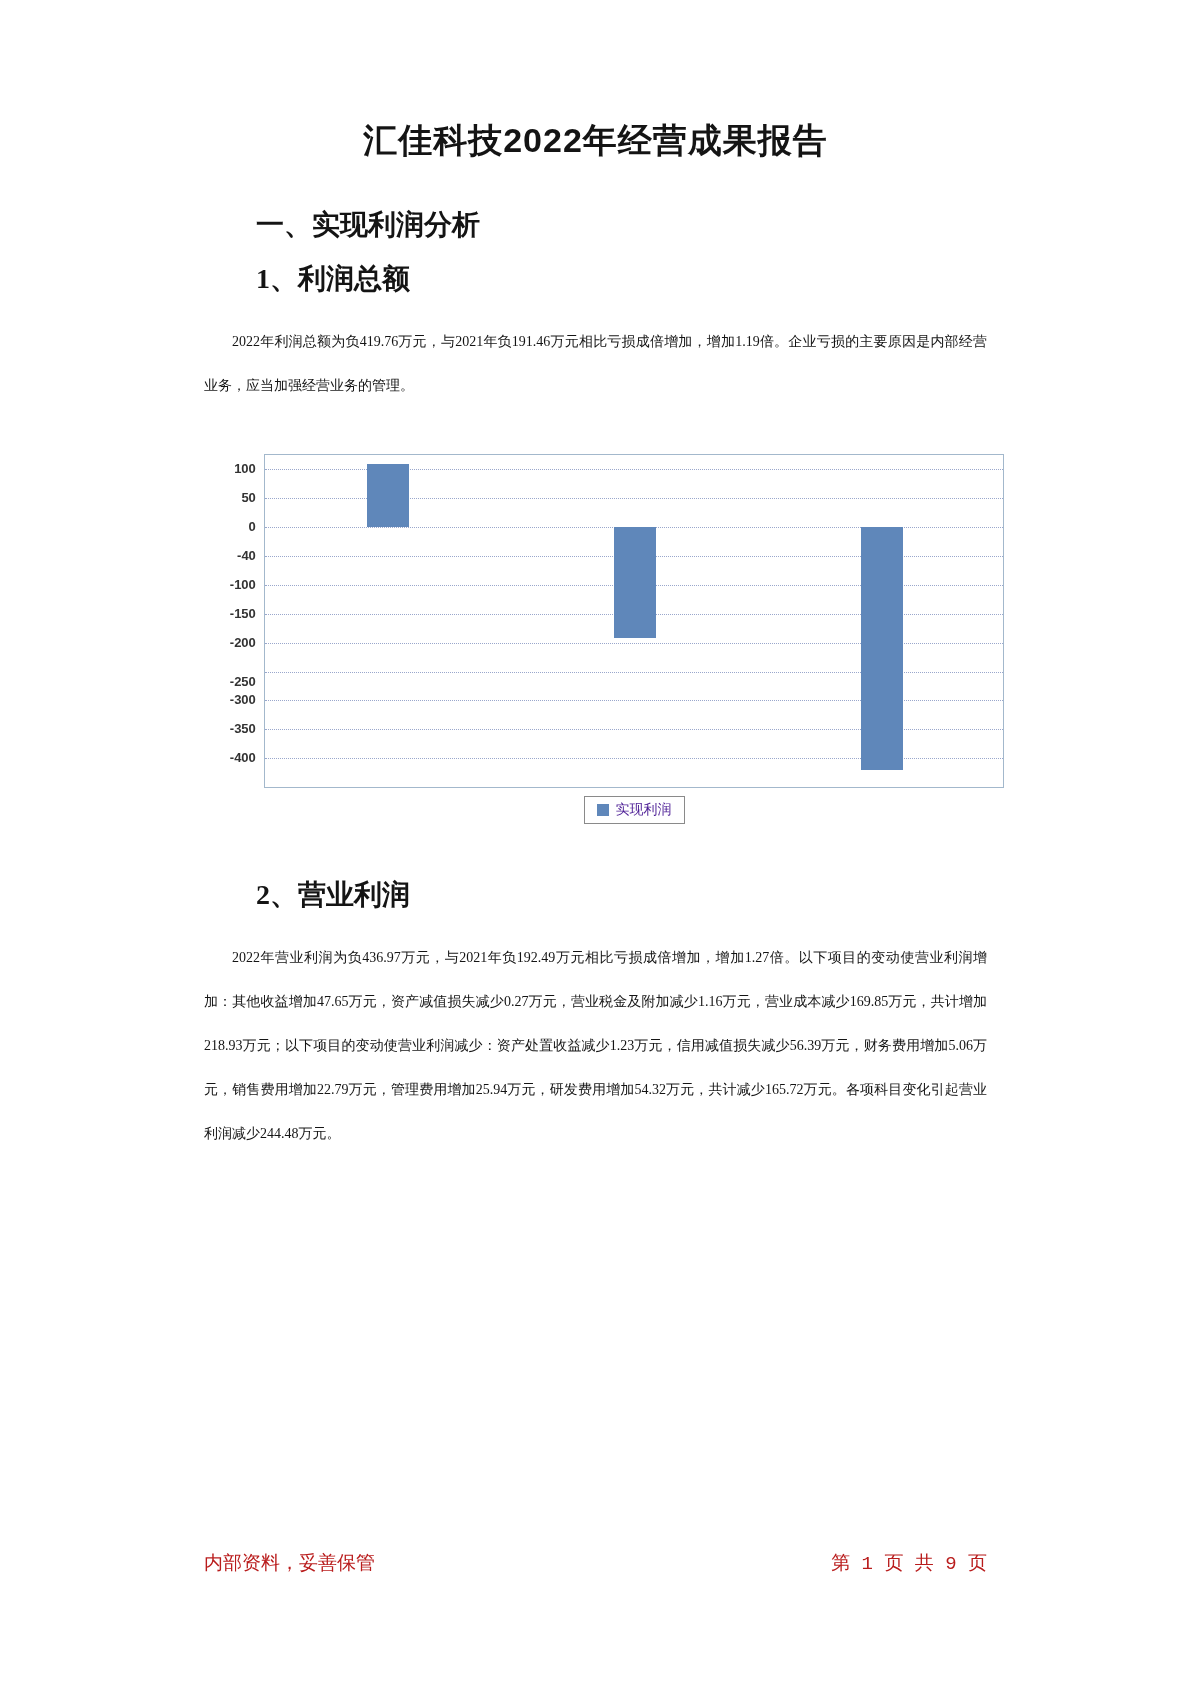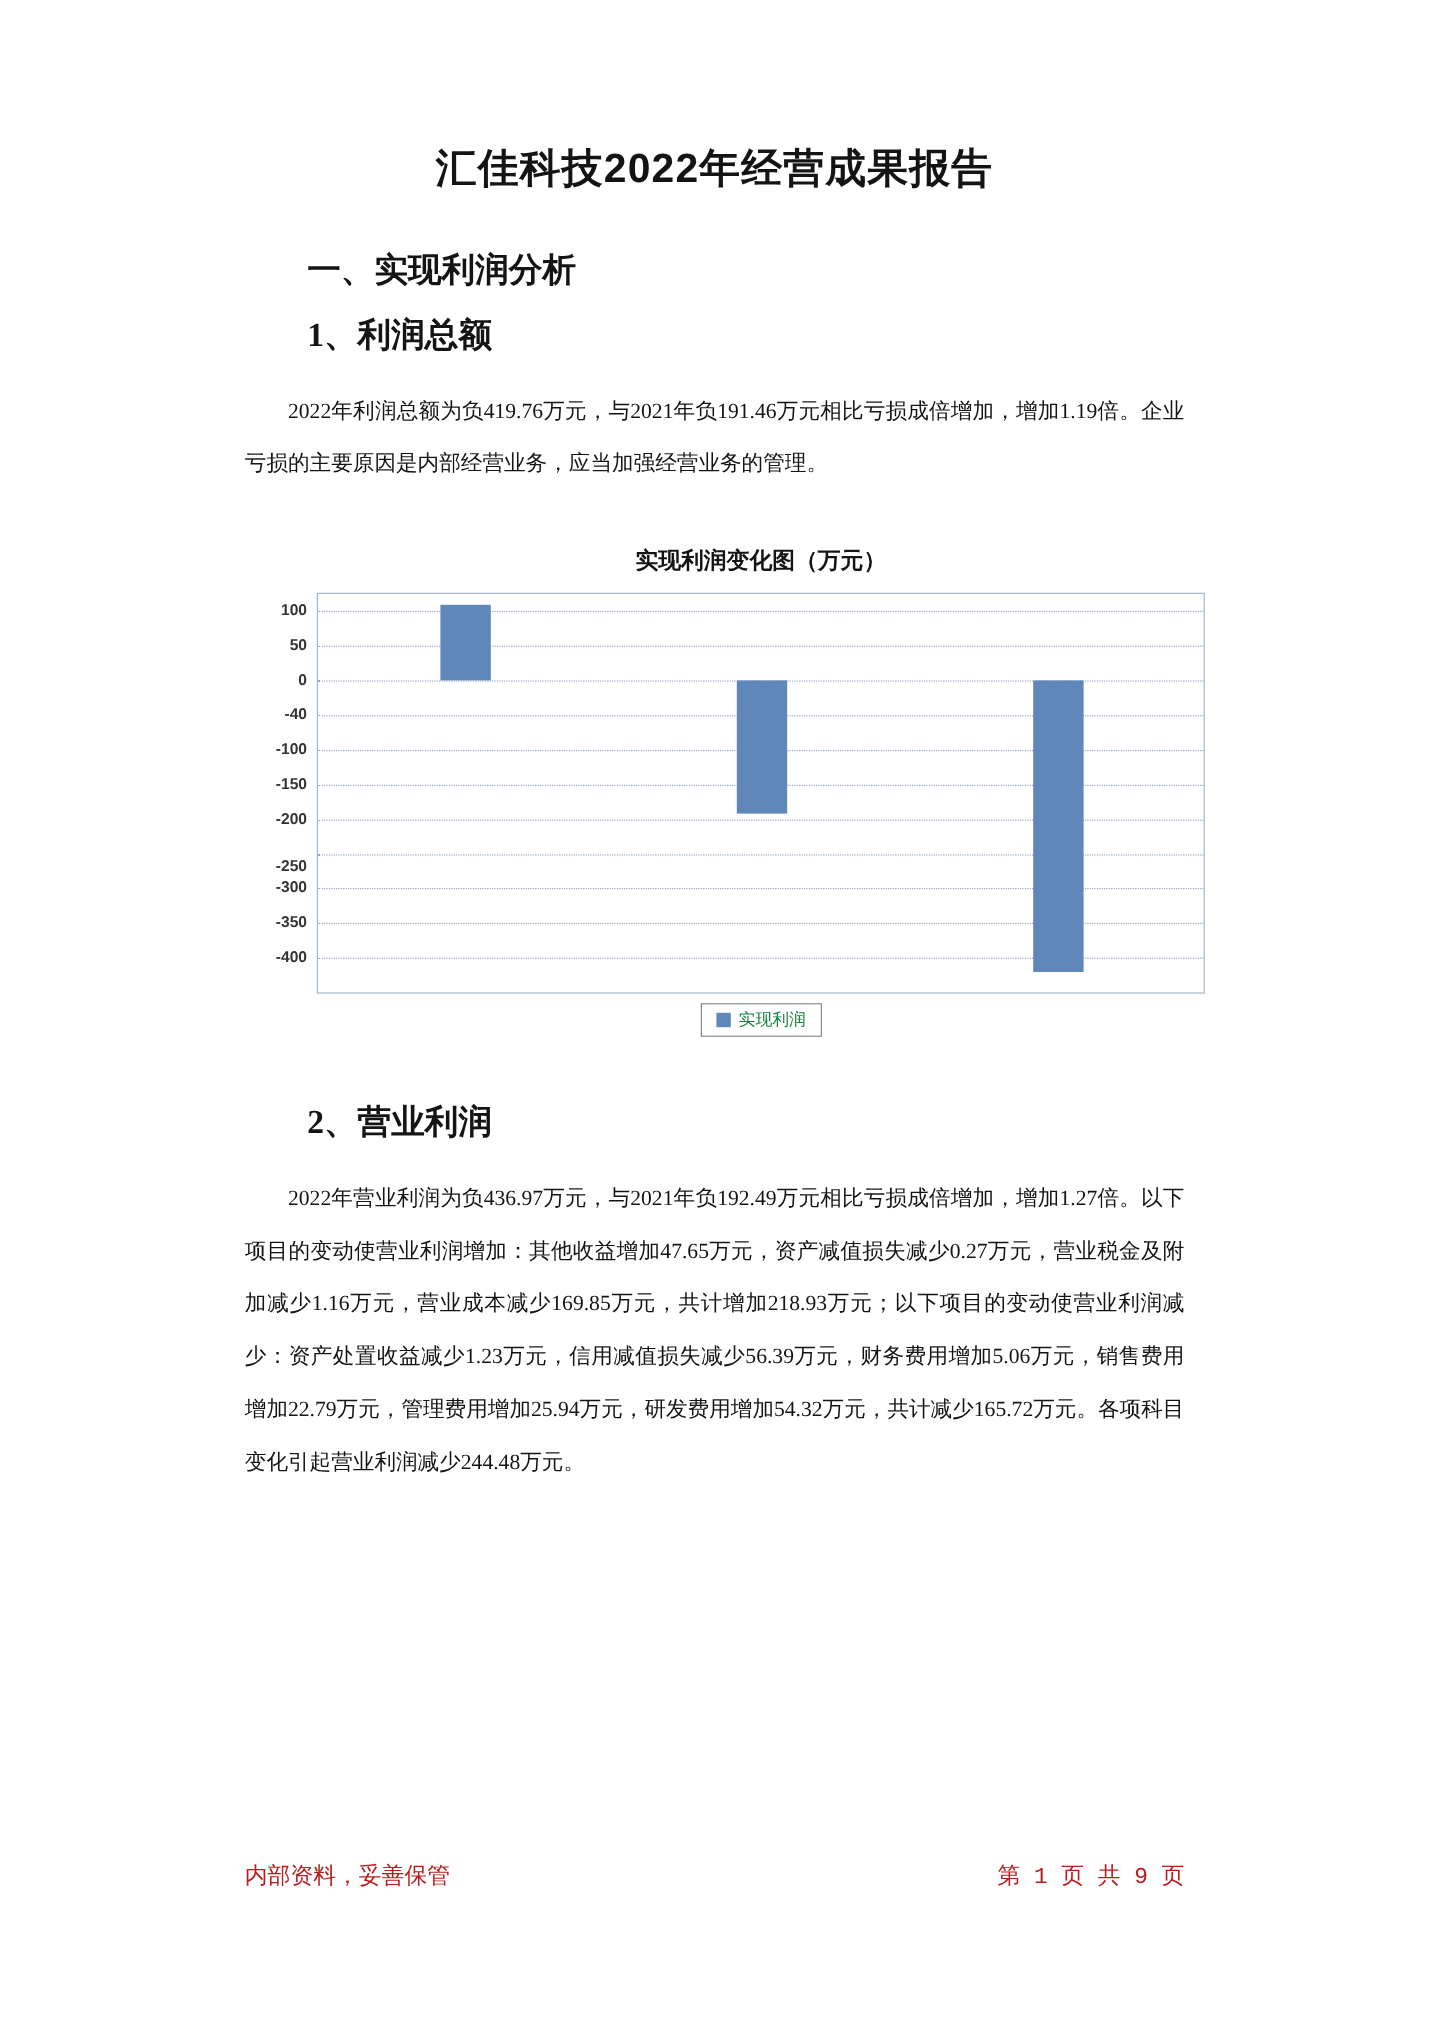--- a/index.html
+++ b/index.html
@@ -30,21 +30,21 @@
     font-family:"Liberation Serif", serif;
     font-size:28px; font-weight:bold;
     margin:0 0 10px 52px;
   }
   .h-sub2 {
     font-family:"Liberation Serif", serif;
     font-size:28px; font-weight:bold;
     margin:52px 0 10px 52px;
   }
   p.body {
-    font-size:18px;
+    font-size:14px;
     line-height:44px;
     text-indent:2em;
     text-align:justify;
     margin:22px 0 0 0;
   }
 
   
   .chart-block { margin-top:46px; width:800px; }
   .chart-title {
     width:740px; margin-left:60px;
@@ -70,21 +70,21 @@
   .x-axis { position:relative; width:740px; height:30px; margin-left:60px; }
   .xtick {
     position:absolute; top:8px; width:90px; text-align:center;
     font-size:14px; color:#333;
     font-family:"Liberation Sans", sans-serif;
   }
   .legend-row { width:740px; margin:8px 0 0 60px; display:flex; justify-content:center; }
   .legend-box {
     border:1px solid #8a8a8a; background:#fff;
     padding:4px 12px; display:flex; align-items:center; gap:7px;
-    font-size:14px; color:#15803d;
+    font-size:14px; color:#4c1d95;
     font-family:"Liberation Sans", sans-serif;
   }
   .legend-swatch { width:12px; height:12px; background:var(--bar-color, #5f87ba); display:inline-block; }
 
   
   .footer {
     position:absolute; left:140px; right:140px; top:1550px;
     display:flex; justify-content:space-between;
     font-size:19px; color:#b91c1c;
     font-family:Liberation Mono, monospace;
@@ -98,21 +98,20 @@
 
     <h1 class="doc-title">汇佳科技2022年经营成果报告</h1>
 
     <div class="h-section">一、实现利润分析</div>
 
     <div class="h-sub">1、利润总额</div>
 
     <p class="body">2022年利润总额为负419.76万元，与2021年负191.46万元相比亏损成倍增加，增加1.19倍。企业亏损的主要原因是内部经营业务，应当加强经营业务的管理。</p>
 
     <div class="chart-block">
-      <div class="chart-title">实现利润变化图（万元）</div>
       <div class="chart-body">
         <div class="y-axis" id="y-axis">
             <div class="ytick" style="top: 14.4348px;">100</div>
             <div class="ytick" style="top: 43.3043px;">50</div>
             <div class="ytick" style="top: 72.1739px;">0</div>
             <div class="ytick" style="top: 101.043px;">-40</div>
             <div class="ytick" style="top: 129.913px;">-100</div>
             <div class="ytick" style="top: 158.783px;">-150</div>
             <div class="ytick" style="top: 187.652px;">-200</div>
             <div class="ytick" style="top: 227px;">-250</div>

